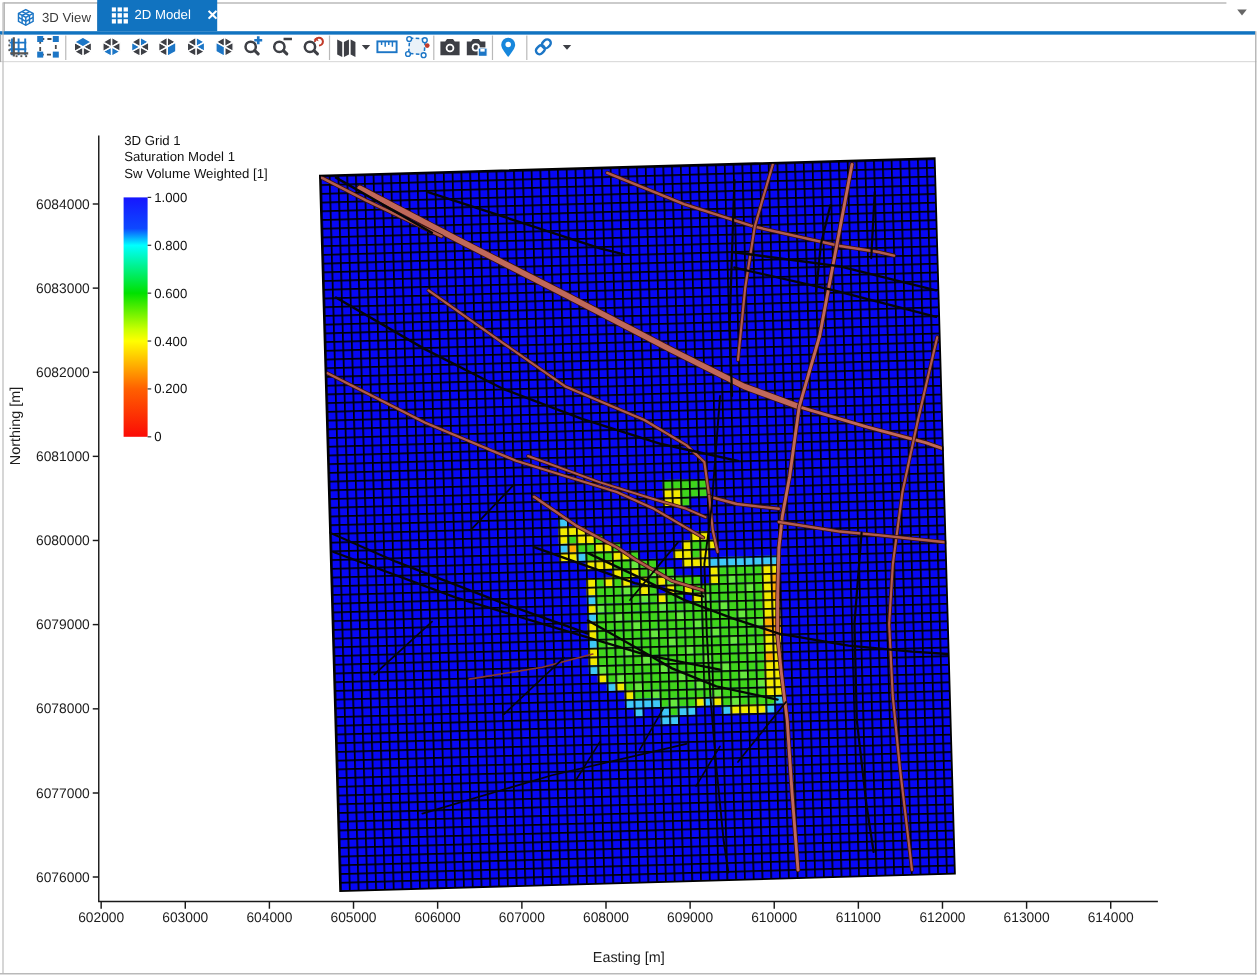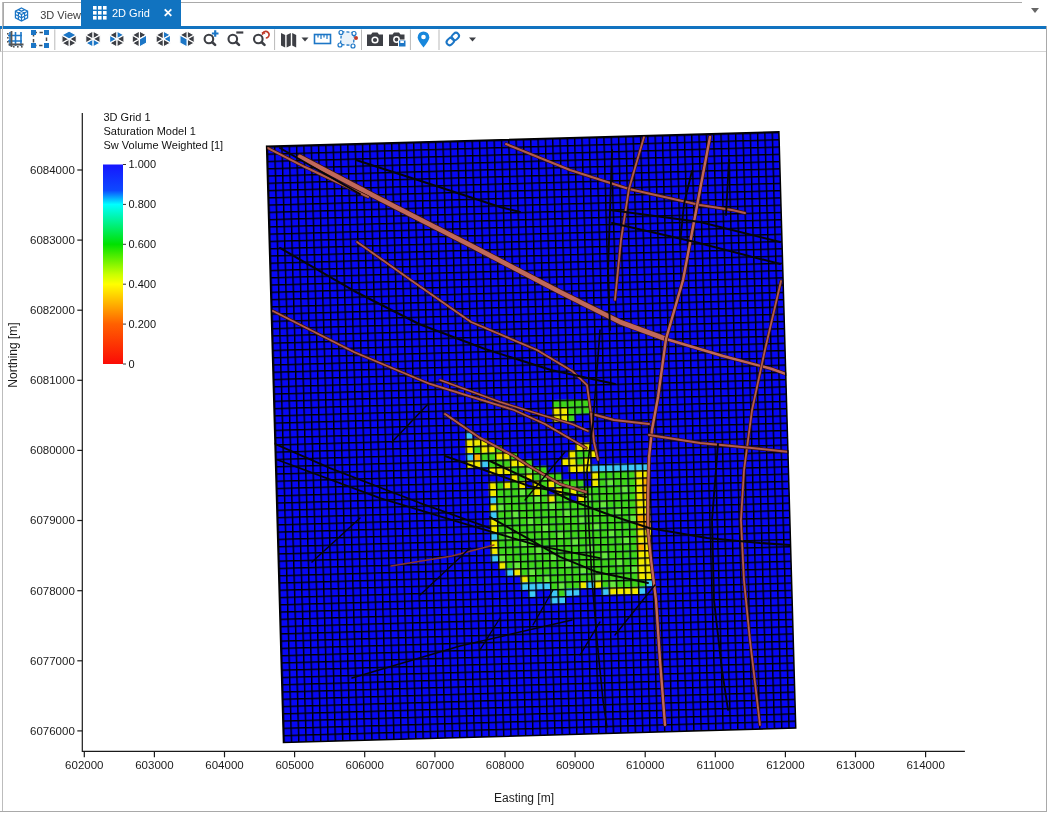--- a/index.html
+++ b/index.html
@@ -1,18 +1,18 @@
 <!DOCTYPE html>
 <html><head><meta charset="utf-8"><style>
 * { margin:0; padding:0; box-sizing:border-box; }
 html,body { width:1049px; height:816px; background:#fff; font-family:"Liberation Sans",sans-serif; overflow:hidden; position:relative; }
 #win { position:absolute; left:0; top:26px; width:1047px; height:786px; border-right:1px solid #a9a9a9; border-bottom:1px solid #a9a9a9; z-index:30; pointer-events:none; }
 #tabs { position:absolute; left:0; top:0; width:1047px; height:26px; }
 #tabs .topline { position:absolute; left:3px; top:2px; width:1019px; height:1px; background:#a9a9a9; }
-#tab1 { position:absolute; left:3px; top:2px; width:79px; height:24px; background:#fff; border:1px solid #a9a9a9; border-bottom:none; color:#3b3b3b; font-size:11px; display:flex; align-items:center; padding-left:10px; gap:6px;justify-content:space-between; }
+#tab1 { position:absolute; left:3px; top:2px; width:79px; height:24px; background:#fff; border:1px solid #a9a9a9; border-bottom:none; color:#3b3b3b; font-size:11px; display:flex; align-items:center; padding-left:10px; gap:6px; }
 #tab2 { position:absolute; left:81px; top:0px; width:100px; height:26px; background:#1173c0; color:#fff; font-size:11px; display:flex; align-items:center; padding-left:12px; gap:5px; white-space:nowrap; }
 .x { font-weight:bold; margin-left:8px; font-size:12px; }
 #bluebar { position:absolute; left:0; top:26px; width:1046px; height:3px; background:#1173c0; }
 #toolbar { position:absolute; left:0; top:29px; width:1047px; height:23px; background:#fff; border-bottom:1px solid #d4d4d4; border-left:1px solid #a9a9a9;}
 #canvas { position:absolute; left:0; top:52px; width:1049px; height:764px; background:#fff; }
 #tabarrow { position:absolute; right:8px; top:8px; width:0; height:0; border-left:4.5px solid transparent; border-right:4.5px solid transparent; border-top:5px solid #666; }
 </style></head>
 <body>
 <div id="win"></div>
 <div style="position:absolute;left:2px;top:2px;width:1px;height:809px;background:#bcbcbc;z-index:31"></div>
@@ -35,21 +35,21 @@
           <rect x="5" y="0" width="3.6" height="3.6"></rect>
           <rect x="10" y="0" width="3.6" height="3.6"></rect>
           <rect x="0" y="5" width="3.6" height="3.6"></rect>
           <rect x="5" y="5" width="3.6" height="3.6"></rect>
           <rect x="10" y="5" width="3.6" height="3.6"></rect>
           <rect x="0" y="10" width="3.6" height="3.6"></rect>
           <rect x="5" y="10" width="3.6" height="3.6"></rect>
           <rect x="10" y="10" width="3.6" height="3.6"></rect>
         </g>
       </svg>
-  <span>2D Grid</span>
+  <span>2D Model</span>
       <span class="x">✕</span>
  </div>
  <div id="tabarrow"></div>
 </div>
 <div id="bluebar"></div>
 <div id="toolbar"></div>
 <svg width="520" height="52" viewBox="0 0 520 52" xmlns="http://www.w3.org/2000/svg" style="position:absolute;left:0;top:0">
 <line x1="54.8" y1="29.5" x2="54.8" y2="50" stroke="#b9b9b9" stroke-width="1"></line>
     <line x1="274.6" y1="29.5" x2="274.6" y2="50" stroke="#b9b9b9" stroke-width="1"></line>
     <line x1="361.5" y1="29.5" x2="361.5" y2="50" stroke="#b9b9b9" stroke-width="1"></line>

